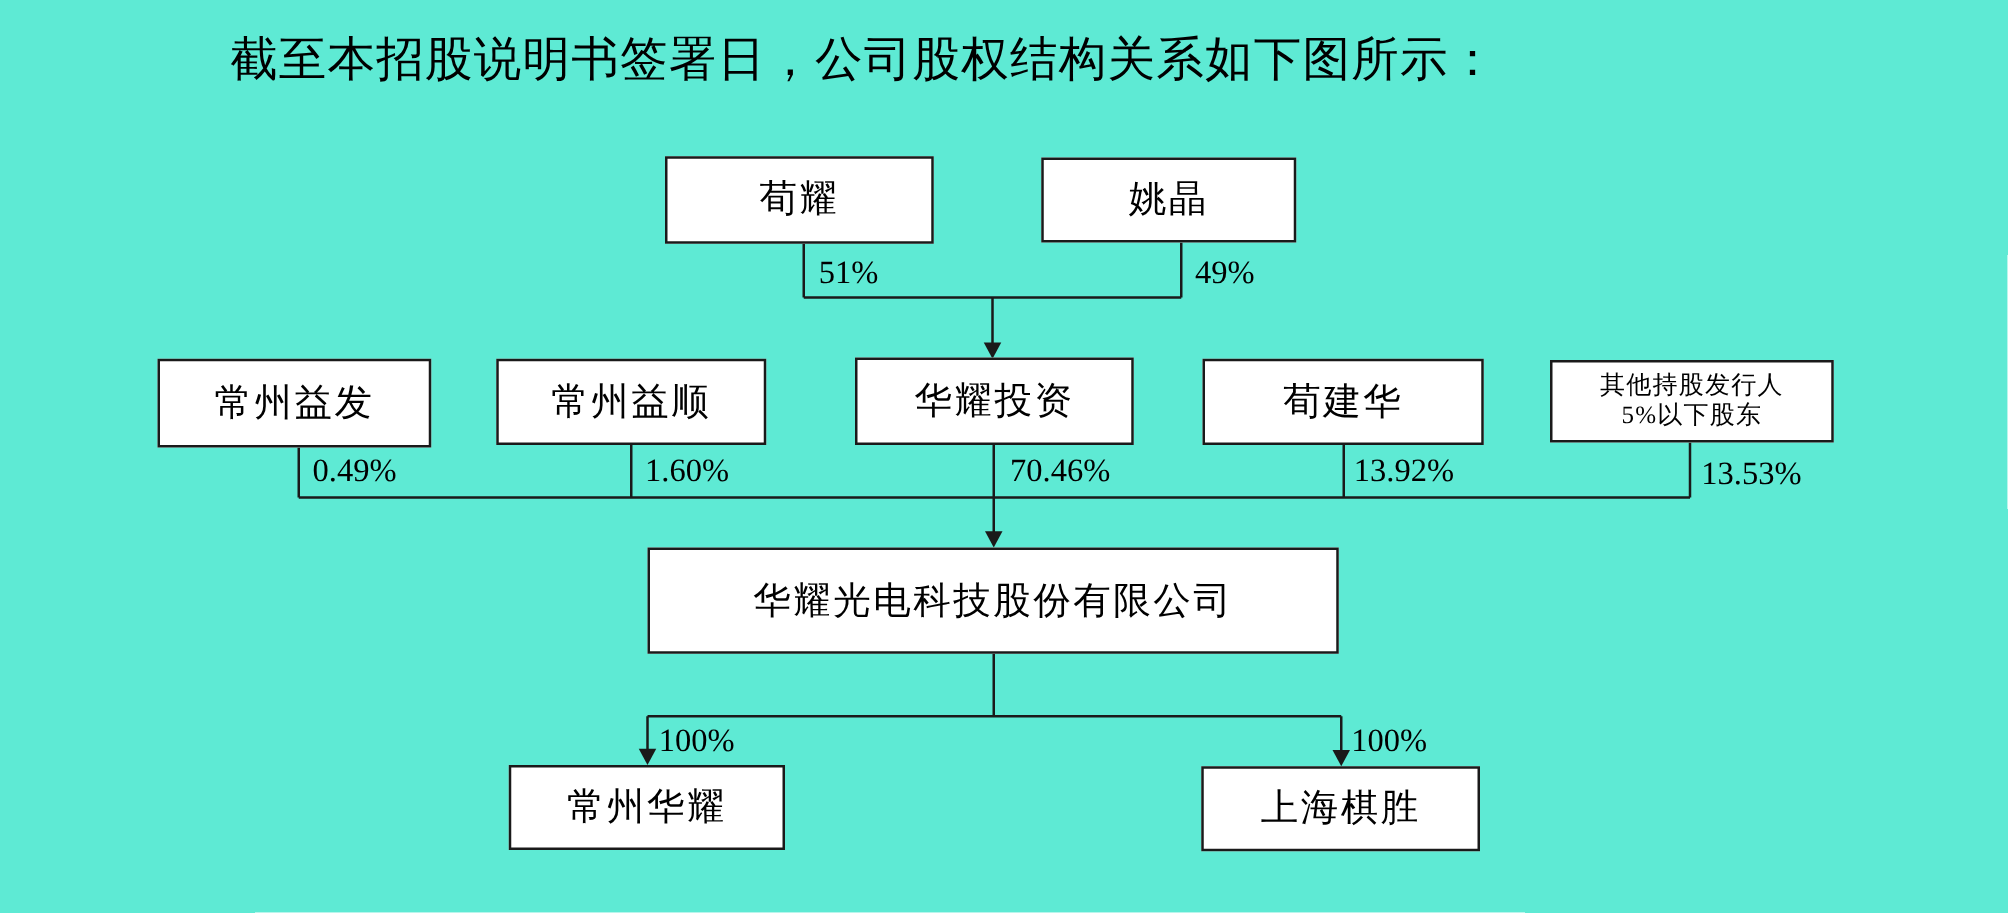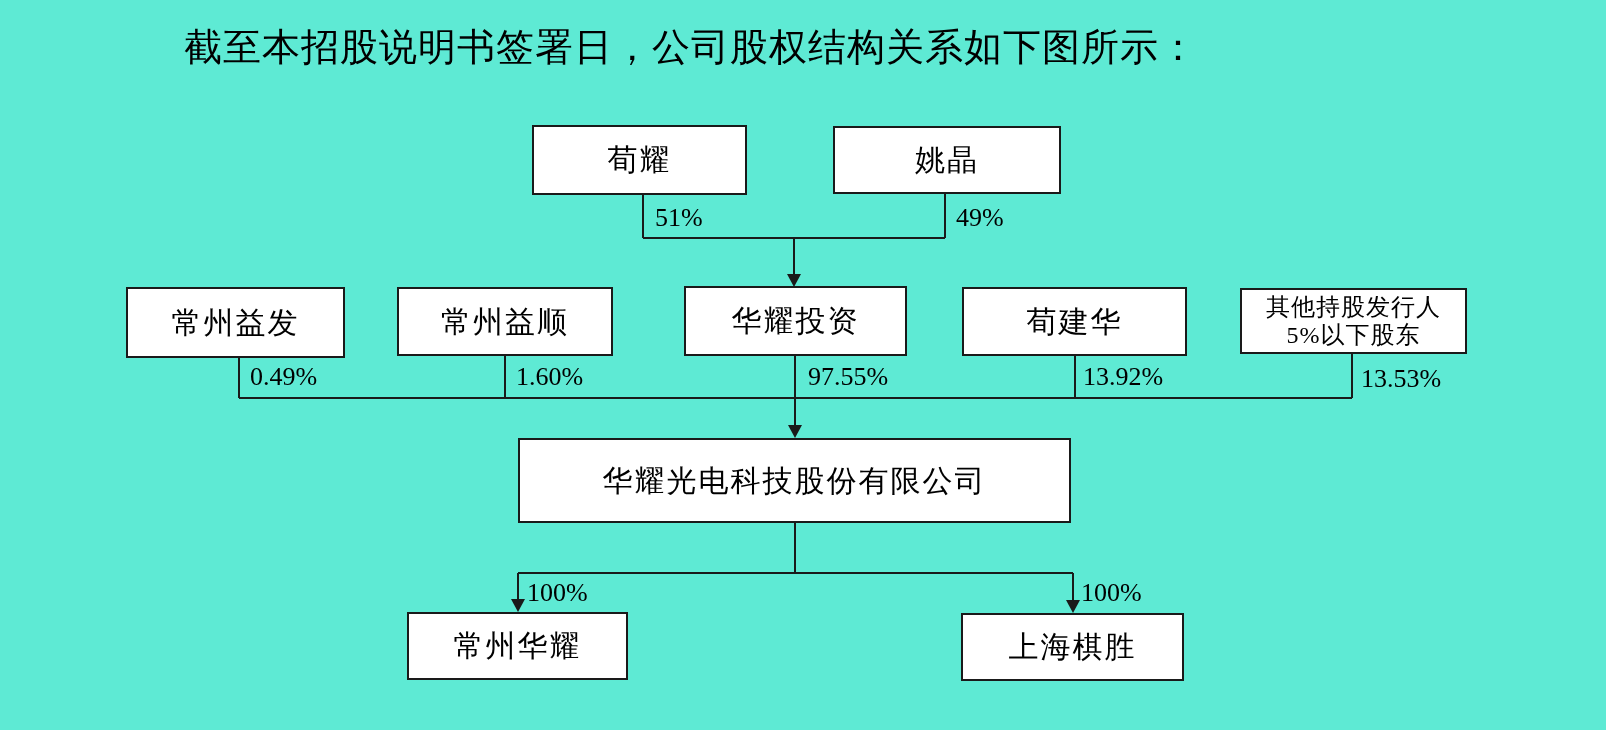--- a/index.html
+++ b/index.html
@@ -19,26 +19,26 @@
     text-align:center; font-size:30px; letter-spacing:2px;
   }
   .node .lbl { white-space:pre-line; line-height:1.18; }
   .pct { position:absolute; font-size:26px; letter-spacing:0; white-space:nowrap; }
   svg.wires { position:absolute; left:0; top:0; width:1606px; height:730px; }
   svg.wires line { stroke:#1a1a1a; stroke-width:2; }
   svg.wires polygon { fill:#1a1a1a; }
 
   
   .n-xunyao        { left:532px;  top:125px; width:215px; height:70px; }
-  .n-yaojing       { left:833px;  top:126px; width:228px; height:68px; }
+  .n-yaojing       { left:833px;  top:126px; width:204px; height:68px; }
   .n-yifa          { left:126px;  top:287px; width:219px; height:71px; }
   .n-yishun        { left:397px;  top:287px; width:216px; height:69px; }
   .n-huayaotouzi   { left:684px;  top:286px; width:223px; height:70px; }
   .n-xunjianhua    { left:962px;  top:287px; width:225px; height:69px; }
-  .n-other         { left:1240px; top:288px; width:227px; height:66px; font-size:24px; letter-spacing:1px; }
+  .n-other         { left:1240px; top:288px; width:227px; height:66px; font-size:20px; letter-spacing:1px; }
   .n-company       { left:518px;  top:438px; width:553px; height:85px; }
   .n-czhuayao      { left:407px;  top:612px; width:221px; height:68px;align-items:center; }
   .n-shqisheng     { left:961px;  top:613px; width:223px; height:68px; }
 
   
   .p-51     { left:655px;  top:203px; }
   .p-49     { left:956px;  top:203px; }
   .p-049    { left:250px;  top:362px;text-align:center; }
   .p-160    { left:516px;  top:362px; }
   .p-7046   { left:808px;  top:362px; }
@@ -116,19 +116,19 @@
     <span class="lbl">常州华耀</span>
   </div>
   <div class="node n-shqisheng">
     <span class="lbl">上海棋胜</span>
   </div>
 
   <div class="pct p-51">51%</div>
   <div class="pct p-49">49%</div>
   <div class="pct p-049">0.49%</div>
   <div class="pct p-160">1.60%</div>
-  <div class="pct p-7046">97.55%</div>
+  <div class="pct p-7046">70.46%</div>
   <div class="pct p-1392">13.92%</div>
   <div class="pct p-1353">13.53%</div>
   <div class="pct p-100l">100%</div>
   <div class="pct p-100r">100%</div>
 
 </div>
 
 </body></html>

